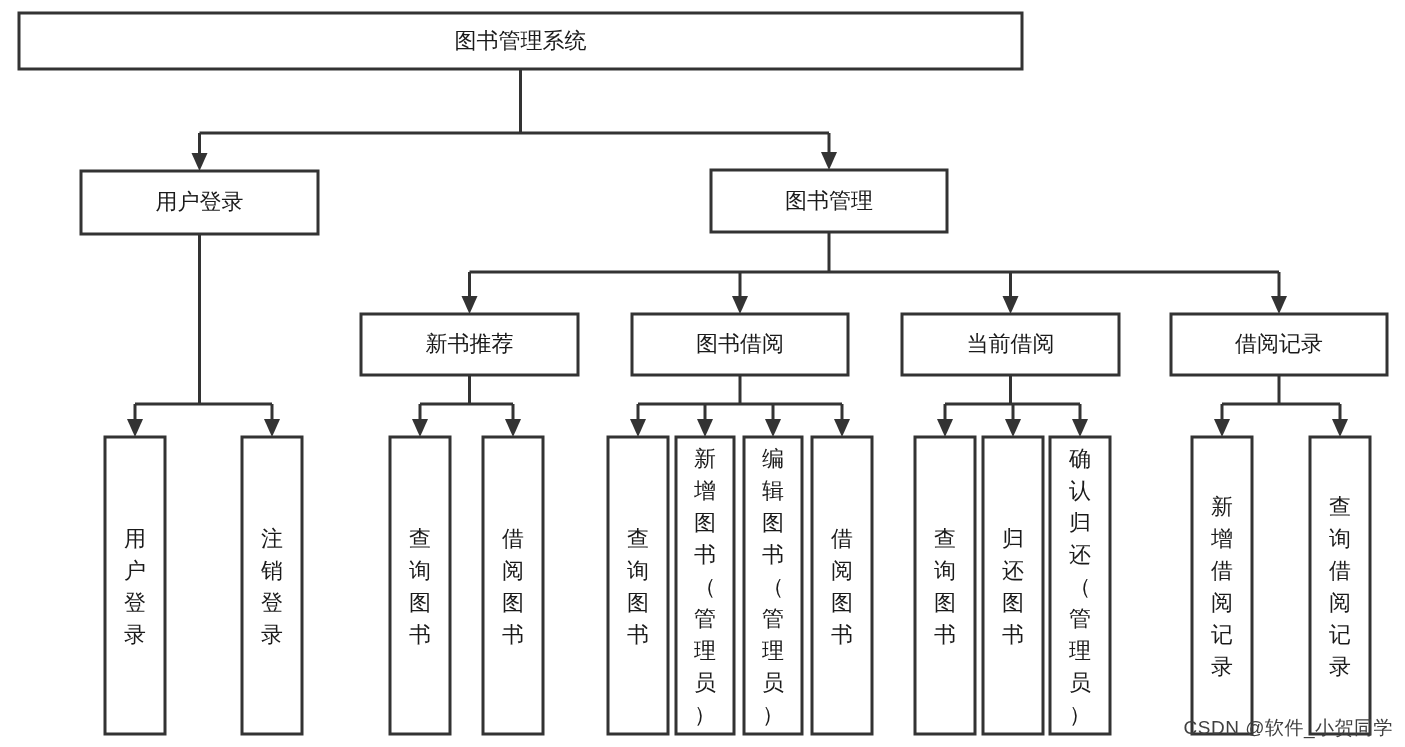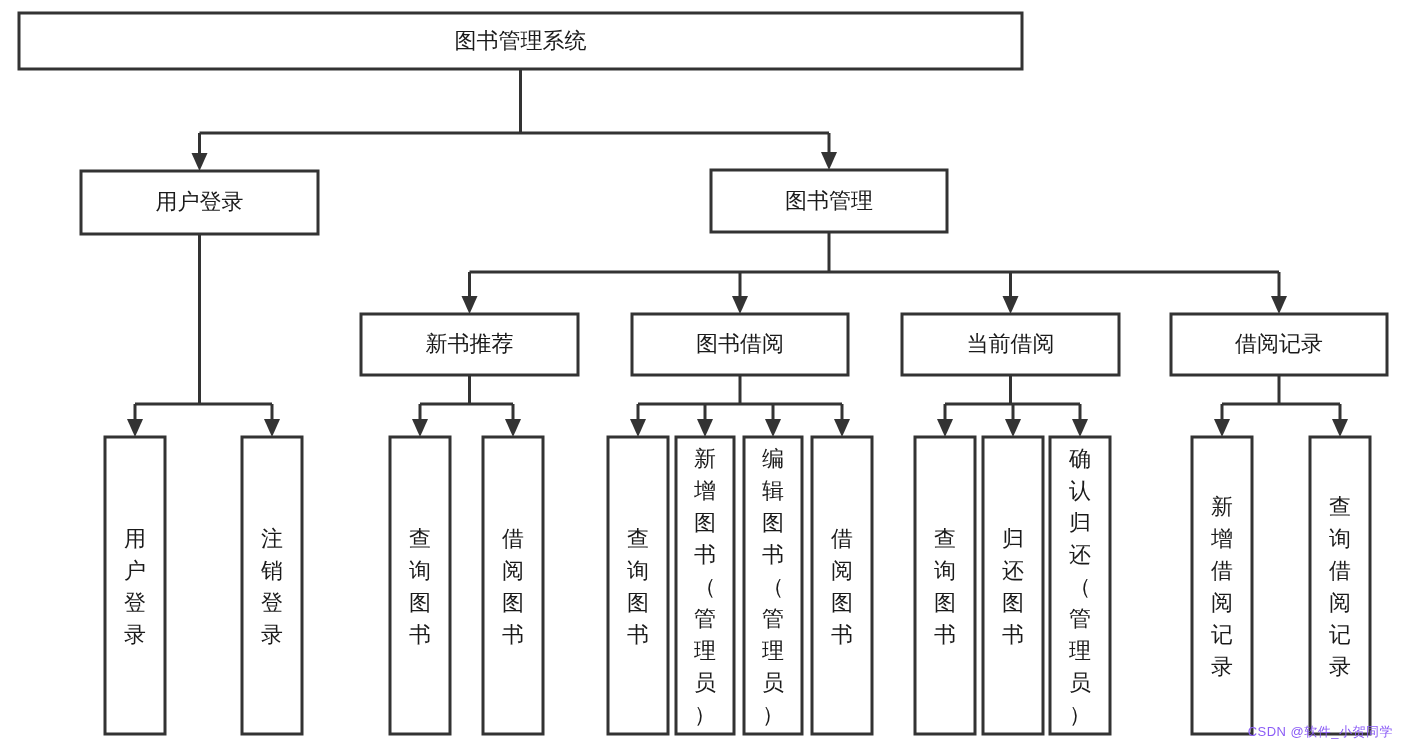--- a/index.html
+++ b/index.html
@@ -51,22 +51,22 @@
     font-family: "Liberation Sans", "DejaVu Sans", sans-serif;
     font-size: 22px;
     fill: #1a1a1a;
     text-anchor: middle;
   }
   .watermark {
     position: absolute;
     right: 12px;
     bottom: 6px;
     font-family: "Liberation Sans", "DejaVu Sans", sans-serif;
-    font-size: 13px;
-    color: #8b5cf6;
+    font-size: 19px;
+    color: #404040;
     letter-spacing: 0.5px;
     white-space: nowrap;
     pointer-events: none;
   }
 </style>
 </head>
 <body>
 
 <div id="diagram-root">
   <svg class="diagram-svg" id="diagram-svg" viewBox="0 0 1405 747" xmlns="http://www.w3.org/2000/svg">

